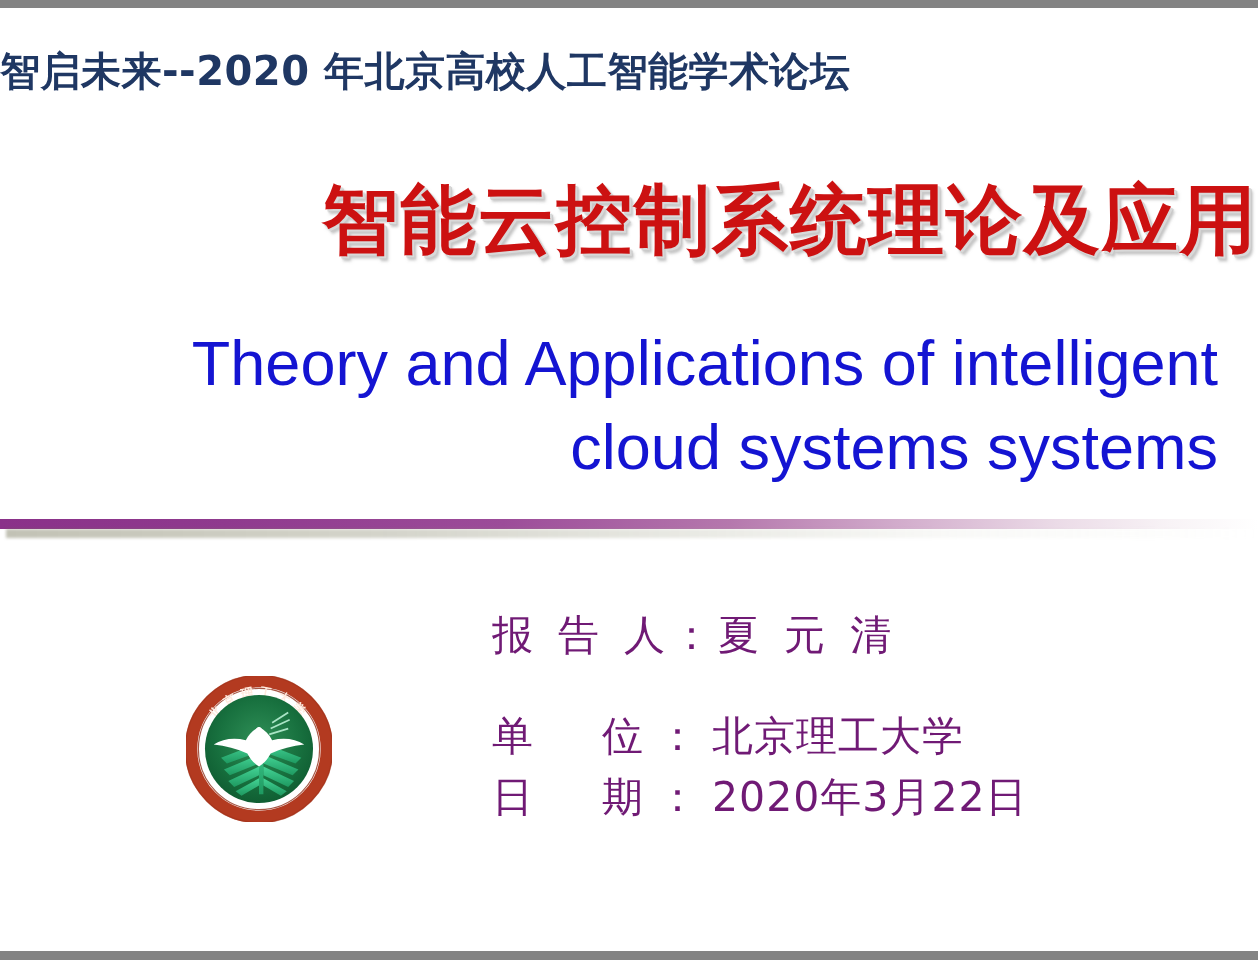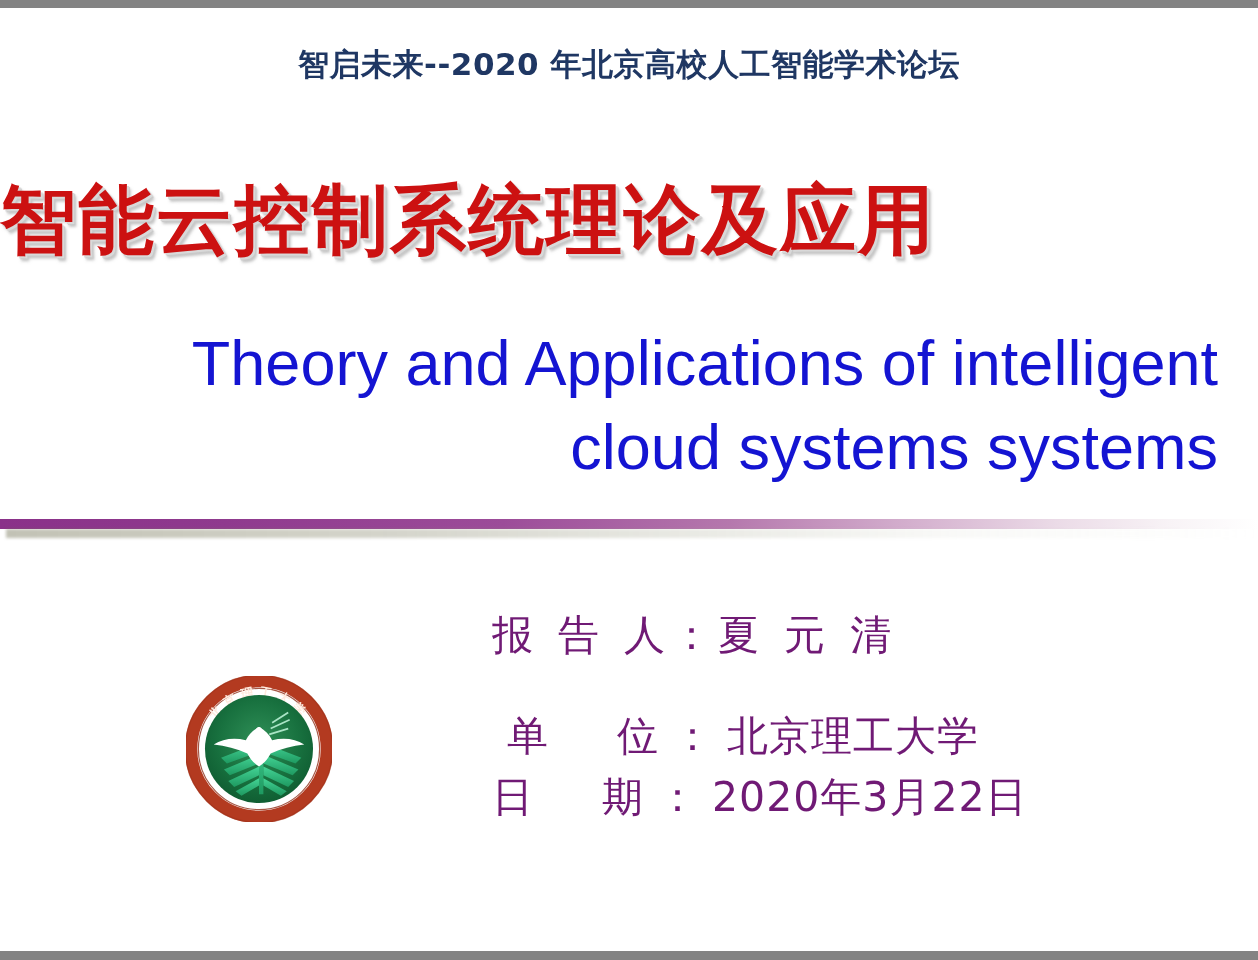--- a/index.html
+++ b/index.html
@@ -34,36 +34,36 @@
   }
   .frame-bar.top { top: 0; }
   .frame-bar.bottom { bottom: 0; height: 9px; }
 
   
   .conference-header {
     position: absolute;
     top: 44px;
     left: 0;
     width: 1258px;
-    text-align: center;
+    text-align: left;
     font-family: "DejaVu Sans", "Liberation Sans", sans-serif;
-    font-size: 31px;
+    font-size: 40px;
     font-weight: 700;
     color: #1F3763;
     letter-spacing: 0.5px;
     white-space: nowrap;
   }
 
   
   .main-title {
     position: absolute;
     top: 170px;
     left: 0;
     width: 1258px;
-    text-align: left;
+    text-align: right;
     font-family: "DejaVu Sans", "Liberation Sans", sans-serif;
     font-size: 76px;
     font-weight: 700;
     color: #CC1111;
     letter-spacing: 2px;
     white-space: nowrap;
     text-shadow:
       2px 2px 0 #d9d9d9,
       3px 3px 1px #c9c9c9,
       4px 5px 3px rgba(150,150,150,0.55);
@@ -146,21 +146,20 @@
     white-space: nowrap;
     color: #701a75;
   }
   .info-presenter {
     margin-bottom: 46px;
     letter-spacing: 6px;
   }
   .info-affil {
     margin-bottom: 6px;
     letter-spacing: 1px;
-    margin-left: 15px;
   }
   .info-date {
     letter-spacing: 1px;
   }
   .label-spaced { letter-spacing: 14px; }
 </style>
 </head>
 <body>
 
 <div class="slide">

